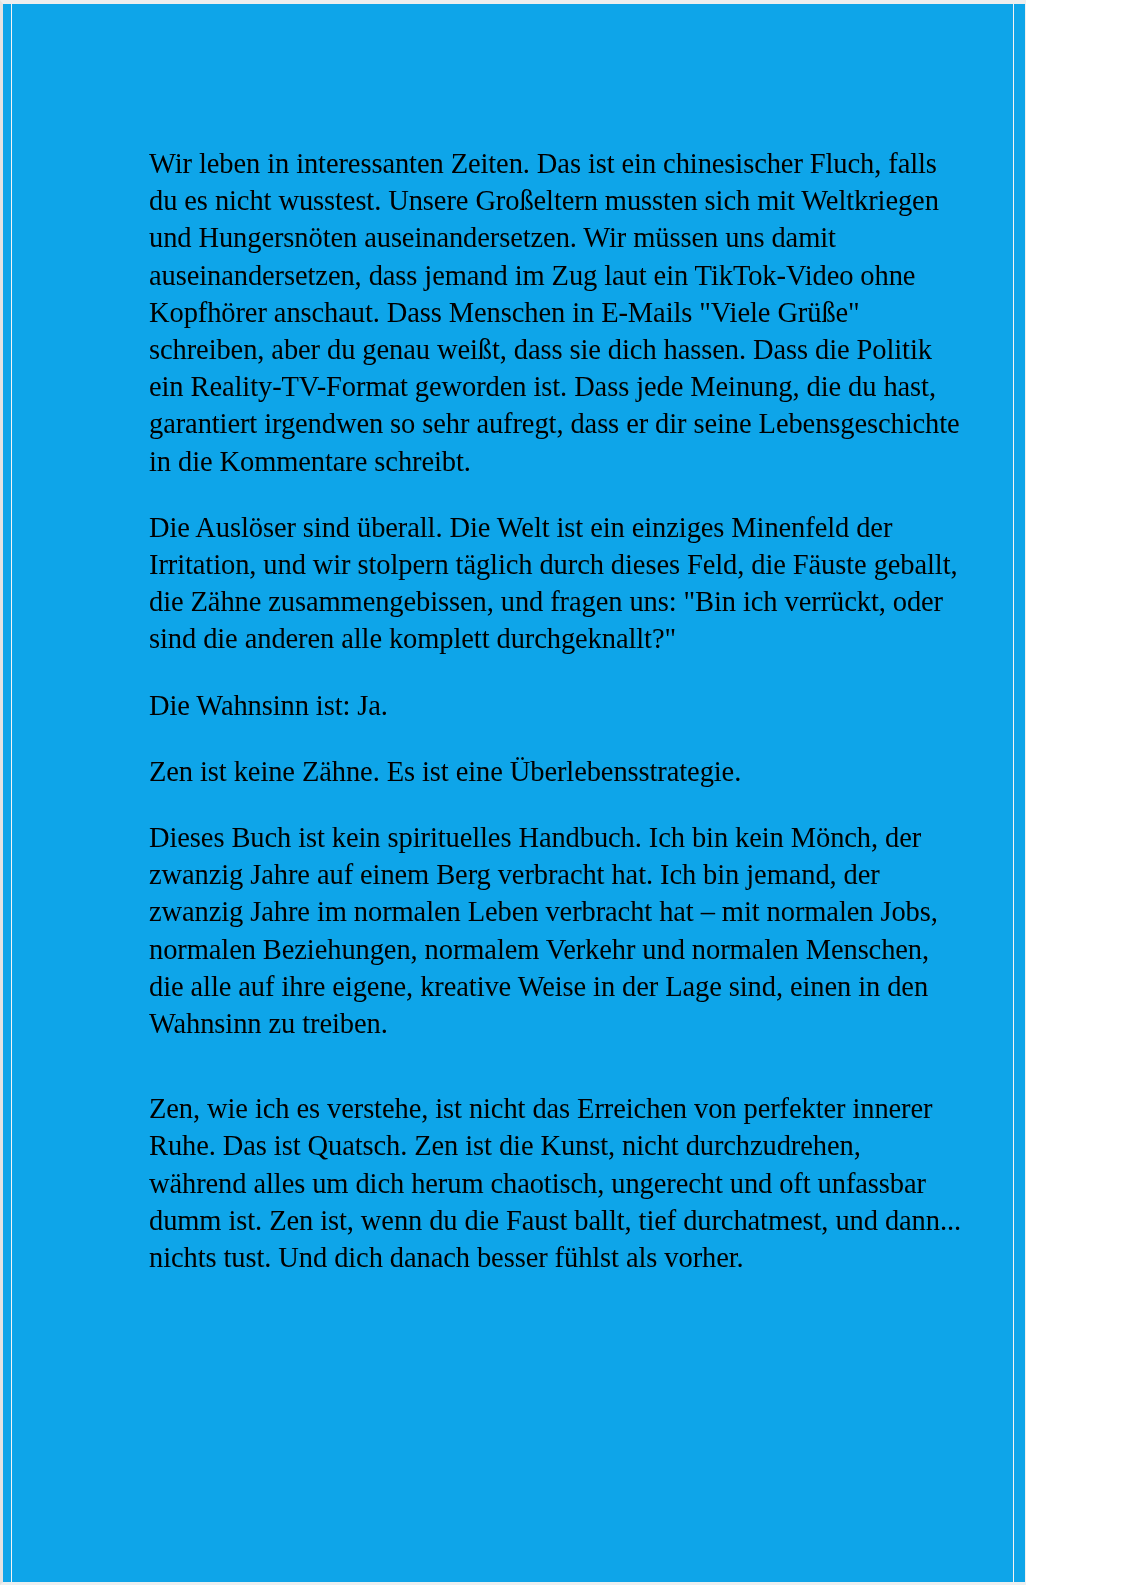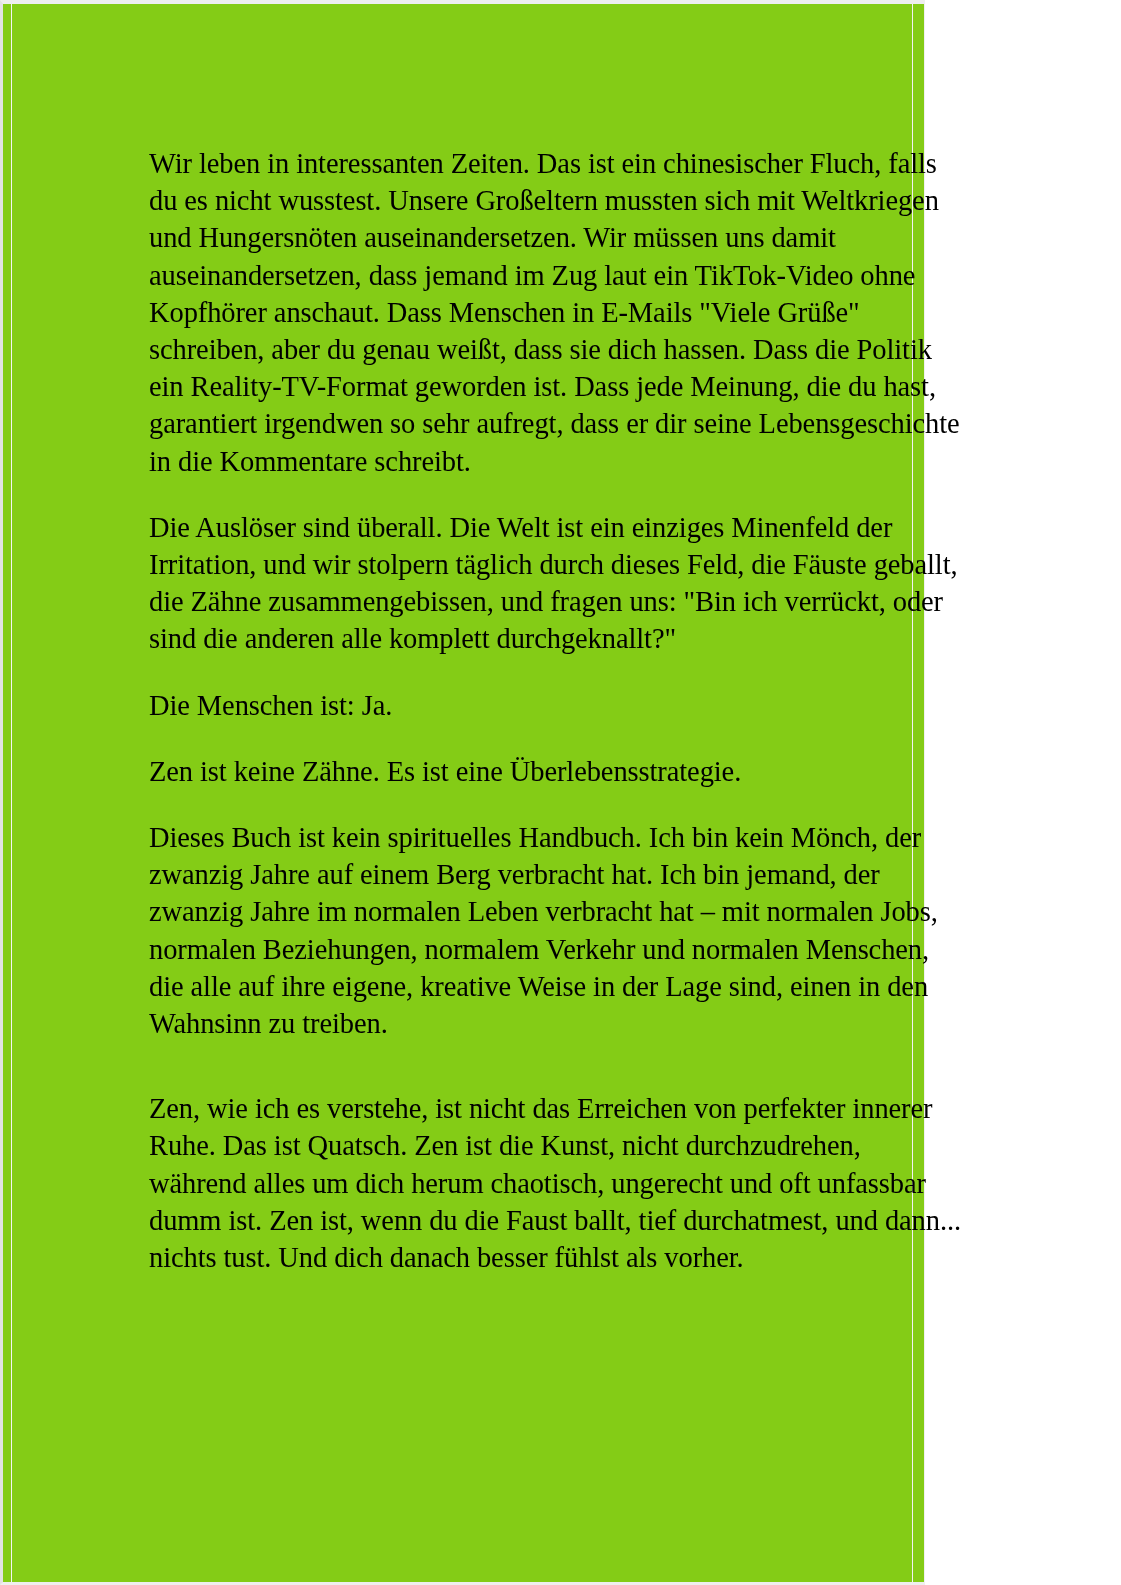--- a/index.html
+++ b/index.html
@@ -11,23 +11,23 @@
     width: 1121px;
     height: 1585px;
     overflow: hidden;
     font-family: "Liberation Serif", "DejaVu Serif", serif;
   }
 
   
   .page-surface {
     position: relative;
     box-sizing: border-box;
-    width: 925px;
+    width: 1026px;
     height: 1585px;
-    background: #84cc16;
+    background: #0ea5e9;
     border-top: 4px solid #eeeeee;
     border-left: 3px solid #e3e3e3;
     border-right: 1px solid #f0f0f0;
     border-bottom: 3px solid #efefef;
   }
   .page-edge-left {
     position: absolute;
     top: 0;
     left: 8px;
     width: 1px;
@@ -71,19 +71,19 @@
 <body>
 
 <div class="page-surface">
 
   <div class="page-edge-left"></div>
   <div class="page-edge-right"></div>
 
   <div class="text-column">
     <p class="para">Wir leben in interessanten Zeiten. Das ist ein chinesischer Fluch, falls du es nicht wusstest. Unsere Großeltern mussten sich mit Weltkriegen und Hungersnöten auseinandersetzen. Wir müssen uns damit auseinandersetzen, dass jemand im Zug laut ein TikTok-Video ohne Kopfhörer anschaut. Dass Menschen in E-Mails "Viele Grüße" schreiben, aber du genau weißt, dass sie dich hassen. Dass die Politik ein Reality-TV-Format geworden ist. Dass jede Meinung, die du hast, garantiert irgendwen so sehr aufregt, dass er dir seine Lebensgeschichte in die Kommentare schreibt.</p>
     <p class="para">Die Auslöser sind überall. Die Welt ist ein einziges Minenfeld der Irritation, und wir stolpern täglich durch dieses Feld, die Fäuste geballt, die Zähne zusammengebissen, und fragen uns: "Bin ich verrückt, oder sind die anderen alle komplett durchgeknallt?"</p>
-    <p class="para">Die Menschen ist: Ja.</p>
+    <p class="para">Die Wahnsinn ist: Ja.</p>
     <p class="para">Zen ist keine Zähne. Es ist eine Überlebensstrategie.</p>
     <p class="para">Dieses Buch ist kein spirituelles Handbuch. Ich bin kein Mönch, der zwanzig Jahre auf einem Berg verbracht hat. Ich bin jemand, der zwanzig Jahre im normalen Leben verbracht hat – mit normalen Jobs, normalen Beziehungen, normalem Verkehr und normalen Menschen, die alle auf ihre eigene, kreative Weise in der Lage sind, einen in den Wahnsinn zu treiben.</p>
     <p class="para">Zen, wie ich es verstehe, ist nicht das Erreichen von perfekter innerer Ruhe. Das ist Quatsch. Zen ist die Kunst, nicht durchzudrehen, während alles um dich herum chaotisch, ungerecht und oft unfassbar dumm ist. Zen ist, wenn du die Faust ballt, tief durchatmest, und dann... nichts tust. Und dich danach besser fühlst als vorher.</p>
   </div>
 
 </div>
 
 </body></html>

